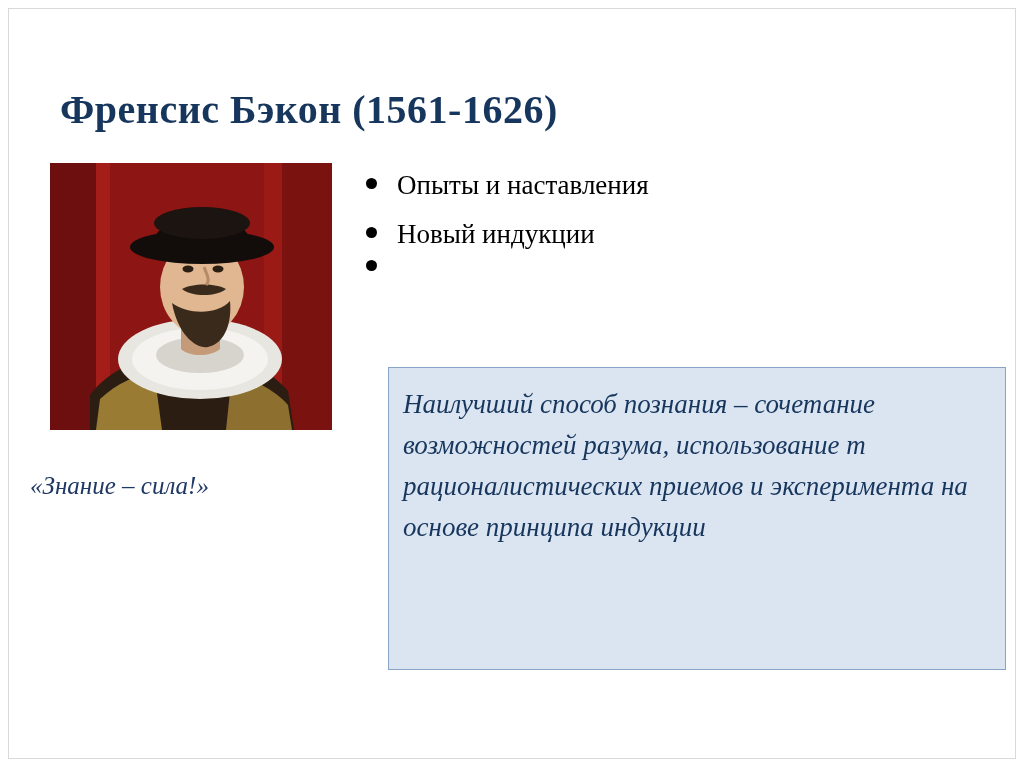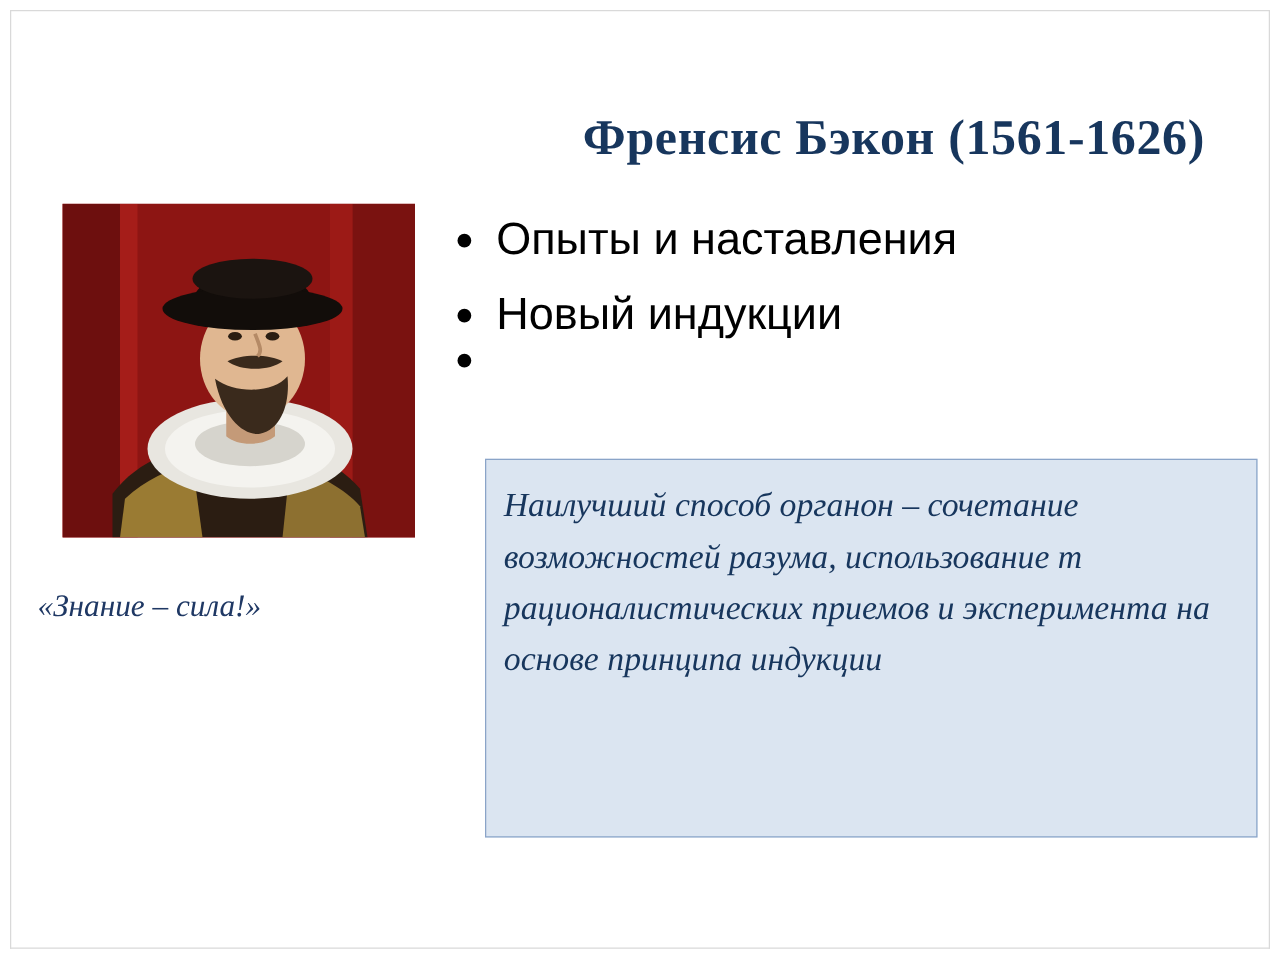--- a/index.html
+++ b/index.html
@@ -52,21 +52,21 @@
     width: 1008px;
     height: 1px;
     background: #d9d9d9;
   }
 
   .title {
     position: absolute;
     left: 60px;
     top: 86px;
     width: 904px;
-    text-align: right;
+    text-align: left;
     font-family: "Liberation Serif", serif;
     font-size: 40px;
     font-weight: bold;
     color: #17365d;
     letter-spacing: 0.5px;
     white-space: nowrap;
   }
 
   
   .portrait {
@@ -110,22 +110,22 @@
     flex: 0 0 auto;
     width: 11px;
     height: 11px;
     border-radius: 50%;
     background: #000000;
     margin-right: 20px;
     position: relative;
     top: -5px;
   }
   .bullet-text {
-    font-family: Liberation Sans, sans-serif;
-    font-size: 36px;
+    font-family: Liberation Serif, serif;
+    font-size: 27px;
     color: #000000;
     line-height: 1.28;
   }
 
   
   .callout {
     position: absolute;
     left: 388px;
     top: 367px;
     width: 618px;
@@ -208,16 +208,16 @@
     <div class="bullet-row">
       <span class="bullet-dot"></span>
       <span class="bullet-text">Новый индукции</span>
     </div>
     <div class="bullet-row">
       <span class="bullet-dot"></span>
     </div>
   </div>
 
   <div class="callout">
-    <div class="callout-text">Наилучший способ  органон – сочетание возможностей разума, использование т рационалистических приемов и эксперимента на основе принципа индукции</div>
+    <div class="callout-text">Наилучший способ  познания – сочетание возможностей разума, использование т рационалистических приемов и эксперимента на основе принципа индукции</div>
   </div>
 
 </div>
 
 </body></html>

